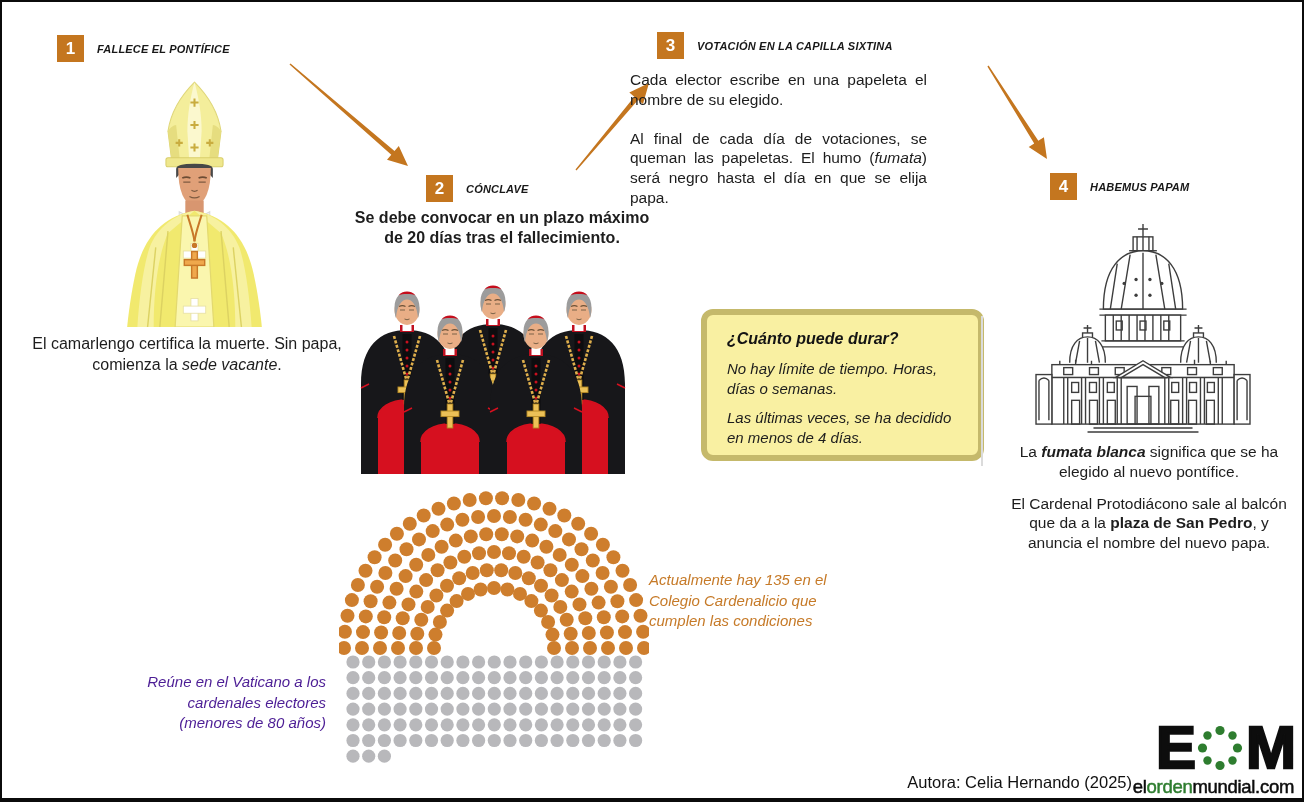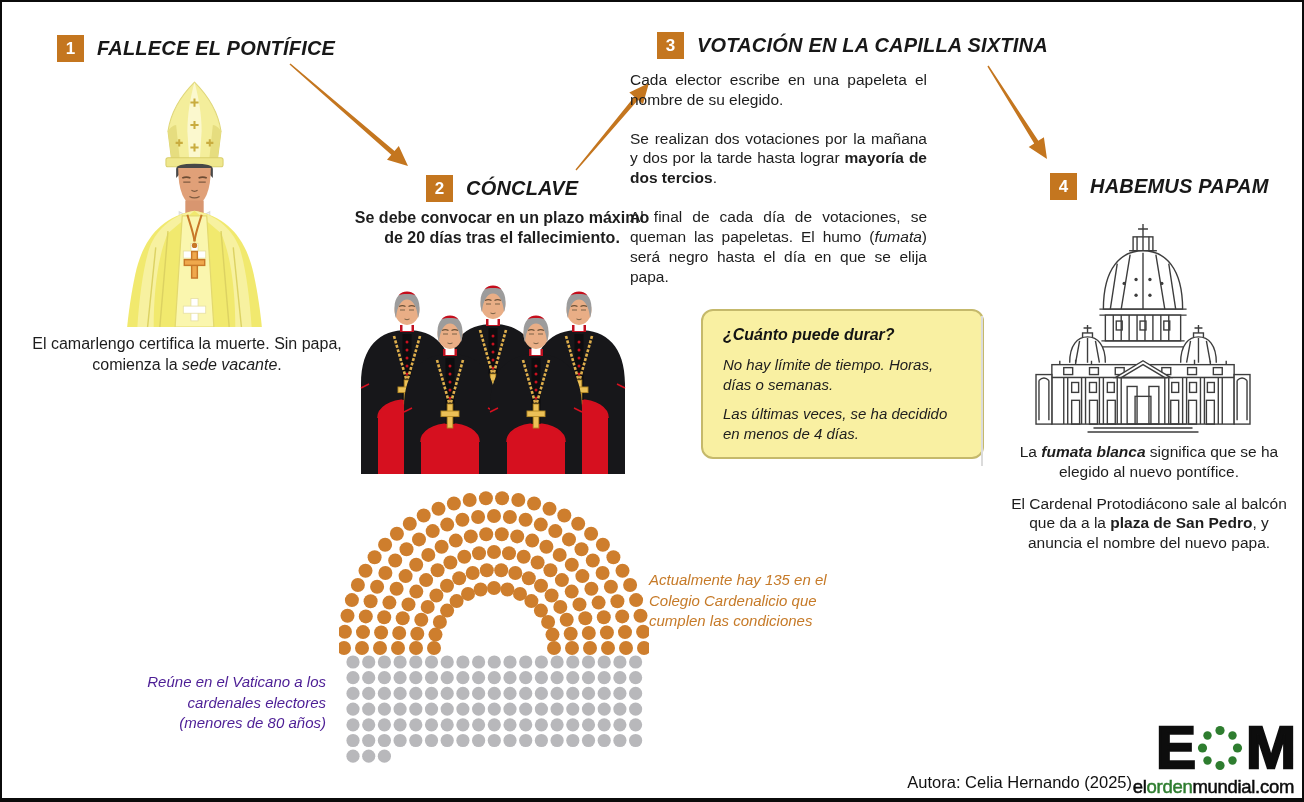--- a/index.html
+++ b/index.html
@@ -8,33 +8,33 @@
     background:#fff;border:2px solid #0b0b0b;border-bottom-width:4px;
     font-family:"Liberation Sans",sans-serif;color:#1d1d1d;overflow:hidden;
   }
   .abs{position:absolute;}
   
   .step-header{display:flex;align-items:center;gap:13px;}
   .num-box{
     width:27px;height:27px;display:flex;align-items:center;justify-content:center;
     color:#fff;font-weight:700;font-size:17px;flex:0 0 auto;
   }
-  .step-title{font-style:italic;font-weight:700;font-size:20px;color:#181818;letter-spacing:.2px;white-space:nowrap;}
+  .step-title{font-style:italic;font-weight:700;font-size:11px;color:#181818;letter-spacing:.2px;white-space:nowrap;}
   
   .body-text{font-size:15.5px;line-height:1.28;}
   .center{text-align:center;}
   .justify{text-align:justify;}
   .cap1{font-size:16px;line-height:1.3;text-align:center;}
   .para{margin:0 0 19px 0;}
   .para:last-child{margin-bottom:0;}
   b{font-weight:700;}
   
   .quote-box{
-    box-sizing:border-box;border-radius:12px;padding:15px 18px 14px 20px;
-    border:2px solid #ef4444;background:#F9F0A2;
+    box-sizing:border-box;border-radius:12px;padding:15px 18px 8px 20px;
+    border:6px solid #ef4444;background:#F9F0A2;
   }
   .quote-title{font-style:italic;font-weight:700;font-size:16px;margin:0 0 11px 0;color:#141414;}
   .quote-line{font-style:italic;font-size:15px;line-height:1.3;margin:0 0 10px 0;}
   .quote-line:last-child{margin:0;}
   .note-orange{font-style:italic;font-size:15px;line-height:1.38;}
   .gray-caption{font-style:italic;font-size:15px;line-height:1.38;text-align:right;color:#4c1d95;}
   .divider{width:2px;background:#DBDBDB;}
   
   .author{font-size:16.5px;color:#111;white-space:nowrap;}
   .logo-row{display:flex;align-items:center;justify-content:flex-end;gap:2px;height:52px;}
@@ -445,21 +445,20 @@
 
   <div class="abs gray-caption" style="left:132px;top:670px;width:192px;">Reúne en el Vaticano a los cardenales electores (menores de 80 años)</div>
 
   <div class="abs step-header" style="left:655px;top:30px;">
     <div class="num-box accent-bg" style="background: rgb(196, 118, 31);">3</div>
     <div class="step-title">VOTACIÓN EN LA CAPILLA SIXTINA</div>
   </div>
 
   <div class="abs body-text" style="left:628px;top:68px;width:297px;">
     <p class="para justify">Cada elector escribe en una papeleta el nombre de su elegido.</p>
-    <p class="para justify"><span>Se realizan dos votaciones por la mañana y dos por la tarde hasta lograr </span><b>mayoría de dos tercios</b><span>.</span></p>
     <p class="para justify"><span>Al final de cada día de votaciones, se queman las papeletas. El humo (</span><i>fumata</i><span>) será negro hasta el día en que se elija papa.</span></p>
   </div>
 
   <div class="abs quote-box" style="left: 699px; top: 307px; width: 283px; background: rgb(249, 240, 162); border-color: rgb(197, 185, 107);">
     <p class="quote-title">¿Cuánto puede durar?</p>
     <p class="quote-line">No hay límite de tiempo. Horas, días o semanas.</p>
     <p class="quote-line">Las últimas veces, se ha decidido en menos de 4 días.</p>
   </div>
 
   <div class="abs divider" style="left:979px;top:314px;height:150px;"></div>

